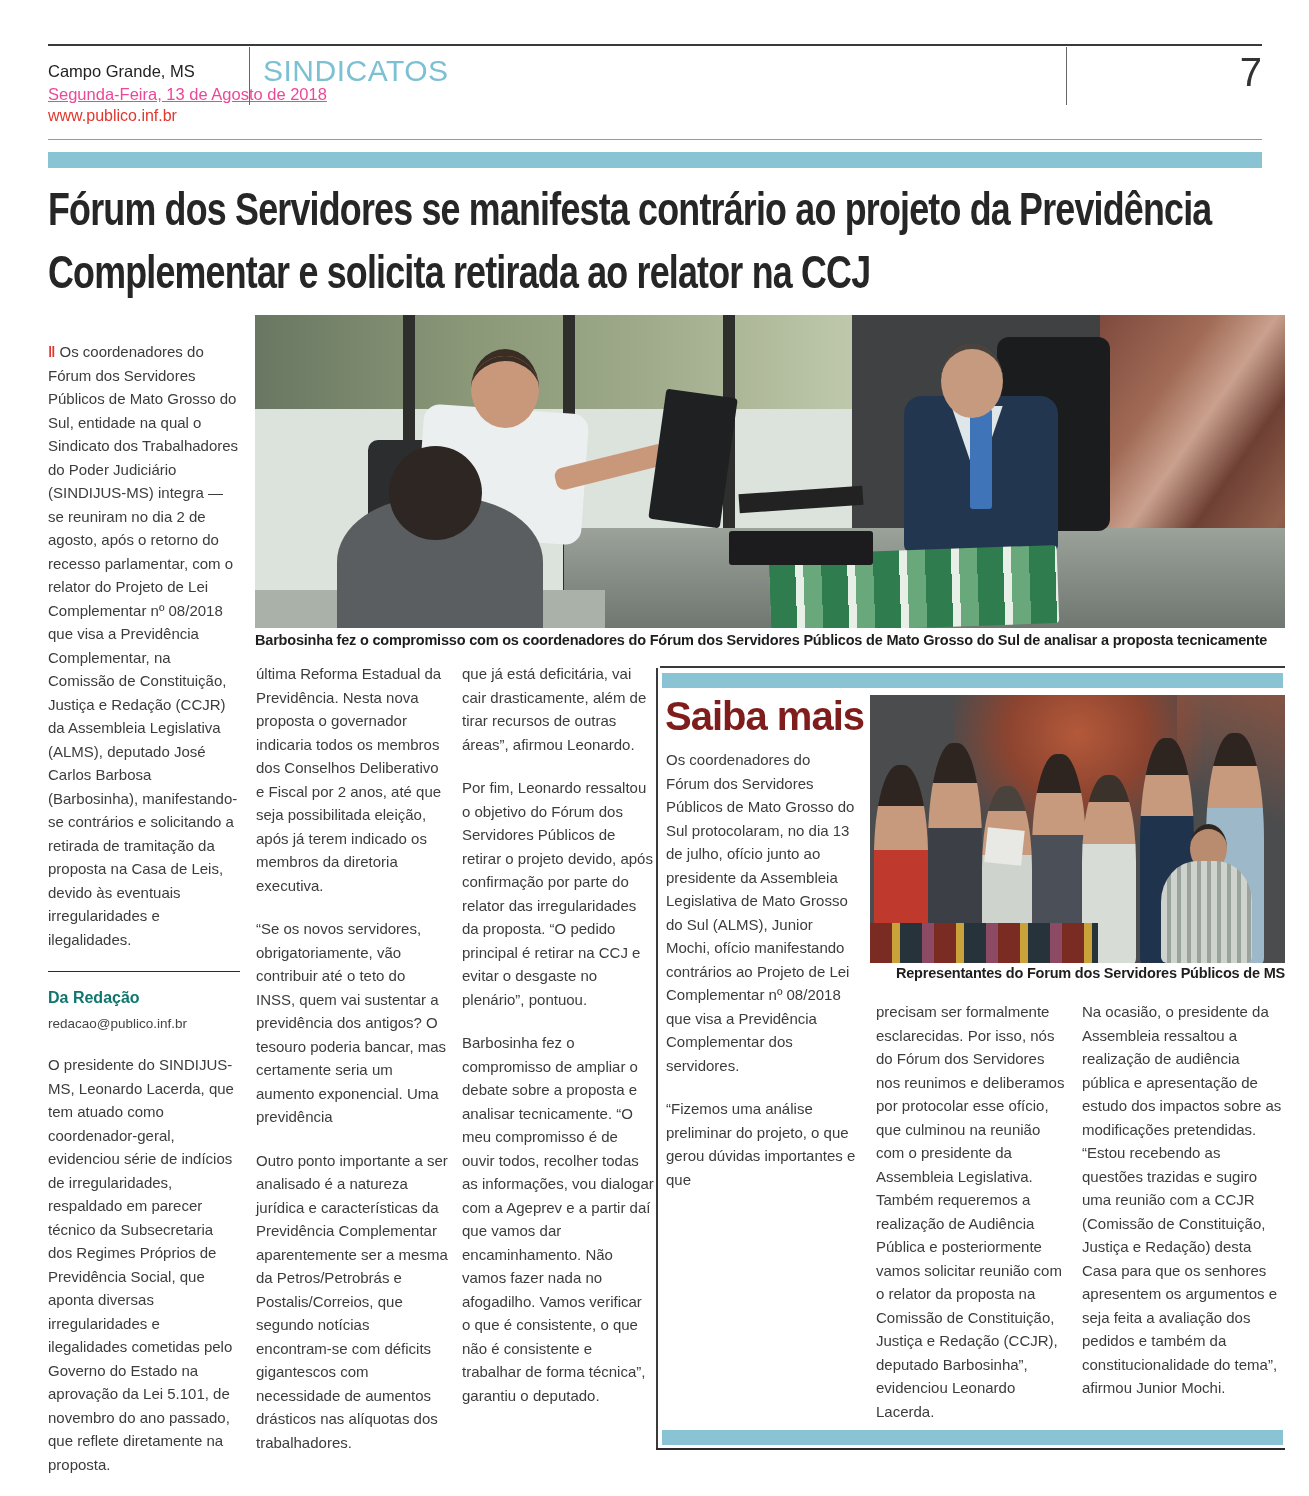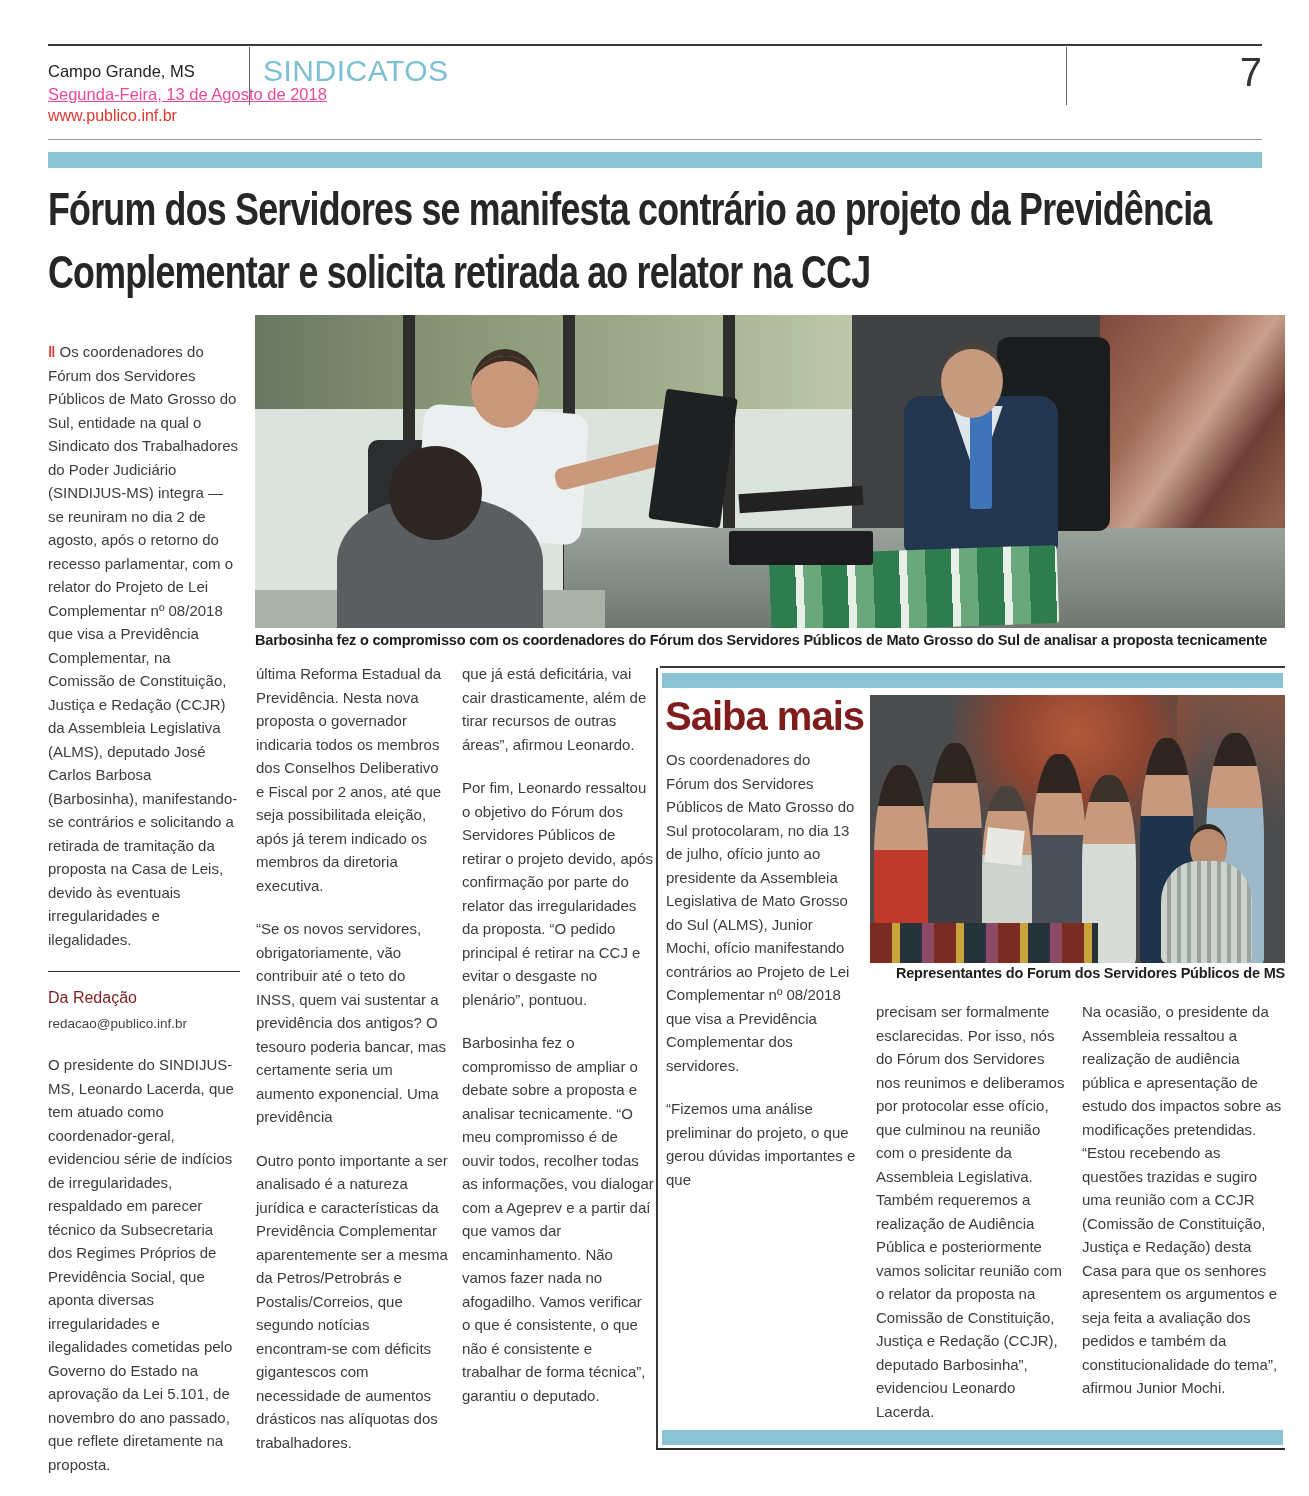--- a/index.html
+++ b/index.html
@@ -22,21 +22,21 @@
   .headline{left:48px;top:178px;width:1560px;font-size:46px;line-height:63px;font-weight:700;
             letter-spacing:-1px;color:#262626;transform:scaleX(0.778);transform-origin:0 0;}
   
   .col{font-size:15px;line-height:23.5px;text-align:left;color:#3c3c3c;}
   .col p{margin:0 0 20px 0;}
   .col1{left:48px;top:340px;width:192px;}
   .col2{left:256px;top:662px;width:192px;}
   .col3{left:462px;top:662px;width:192px;}
   .lead-mark{color:#e0372e;font-weight:700;padding-right:4px;}
   .byline-sep{border:none;border-top:1.5px solid #2b2b2b;margin:2px 0 14px 0;width:100%;}
-  .byline-name{font-size:16px;color:#7f1d1d;margin:0 0 2px 0 !important;}
+  .byline-name{font-size:16px;color:#0f766e;margin:0 0 2px 0 !important;font-weight:bold;}
   .byline-email{font-size:13.5px;color:#444;margin:0 0 18px 0 !important;}
   
   .photo1{left:255px;top:315px;width:1030px;height:313px;background:#dce3dc;overflow:hidden;}
   .p1-foliage{left:0;top:0;width:58%;height:30%;
      background:linear-gradient(90deg,#55634c,#7b8a66 35%,#93a07a 65%,#b9c3a2);opacity:.85;}
   .p1-frames{left:0;top:0;width:58%;height:100%;
      background:repeating-linear-gradient(90deg,rgba(0,0,0,0) 0 148px,#2e2f2d 148px 160px);}
   .p1-wall{left:58%;top:0;width:24%;height:100%;background:#3f4143;}
   .p1-mural{left:82%;top:0;width:18%;height:100%;
      background:linear-gradient(125deg,#7e4a3e 0%,#a06a55 28%,#caa18e 44%,#6e4034 60%,#92604c 80%,#502f28 100%);}

